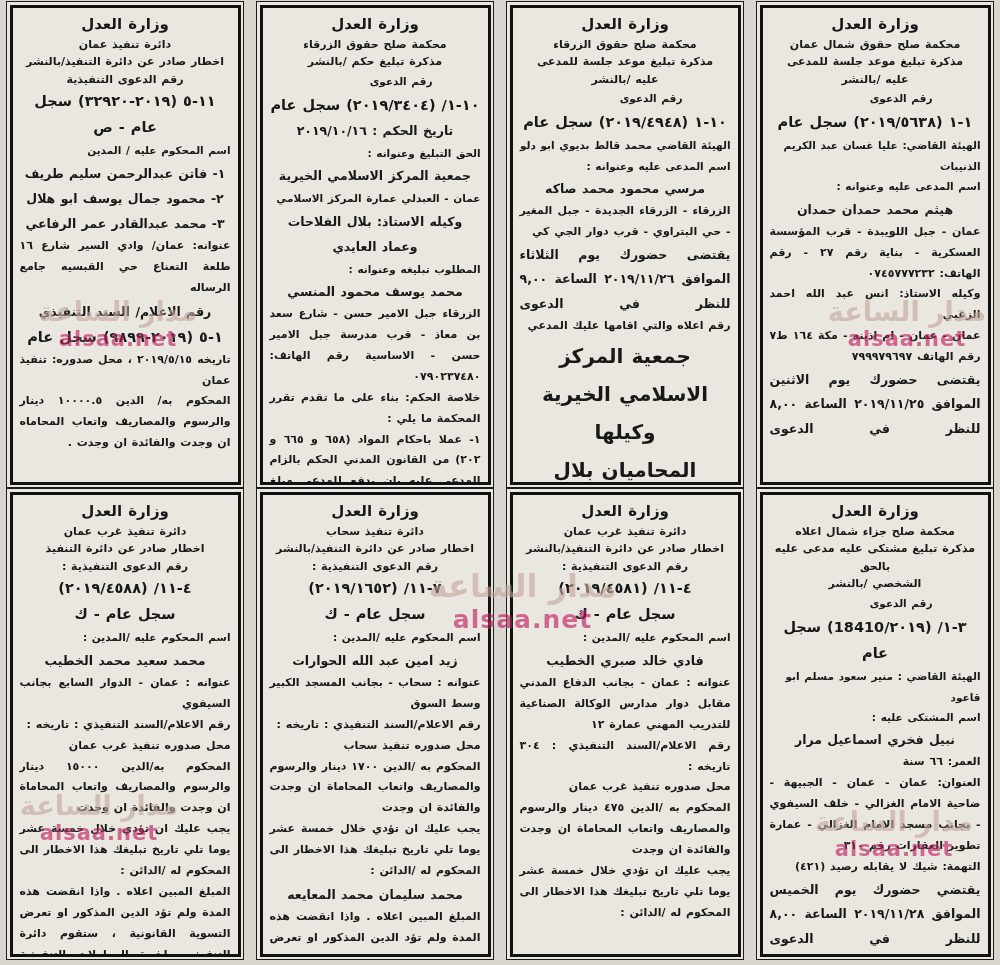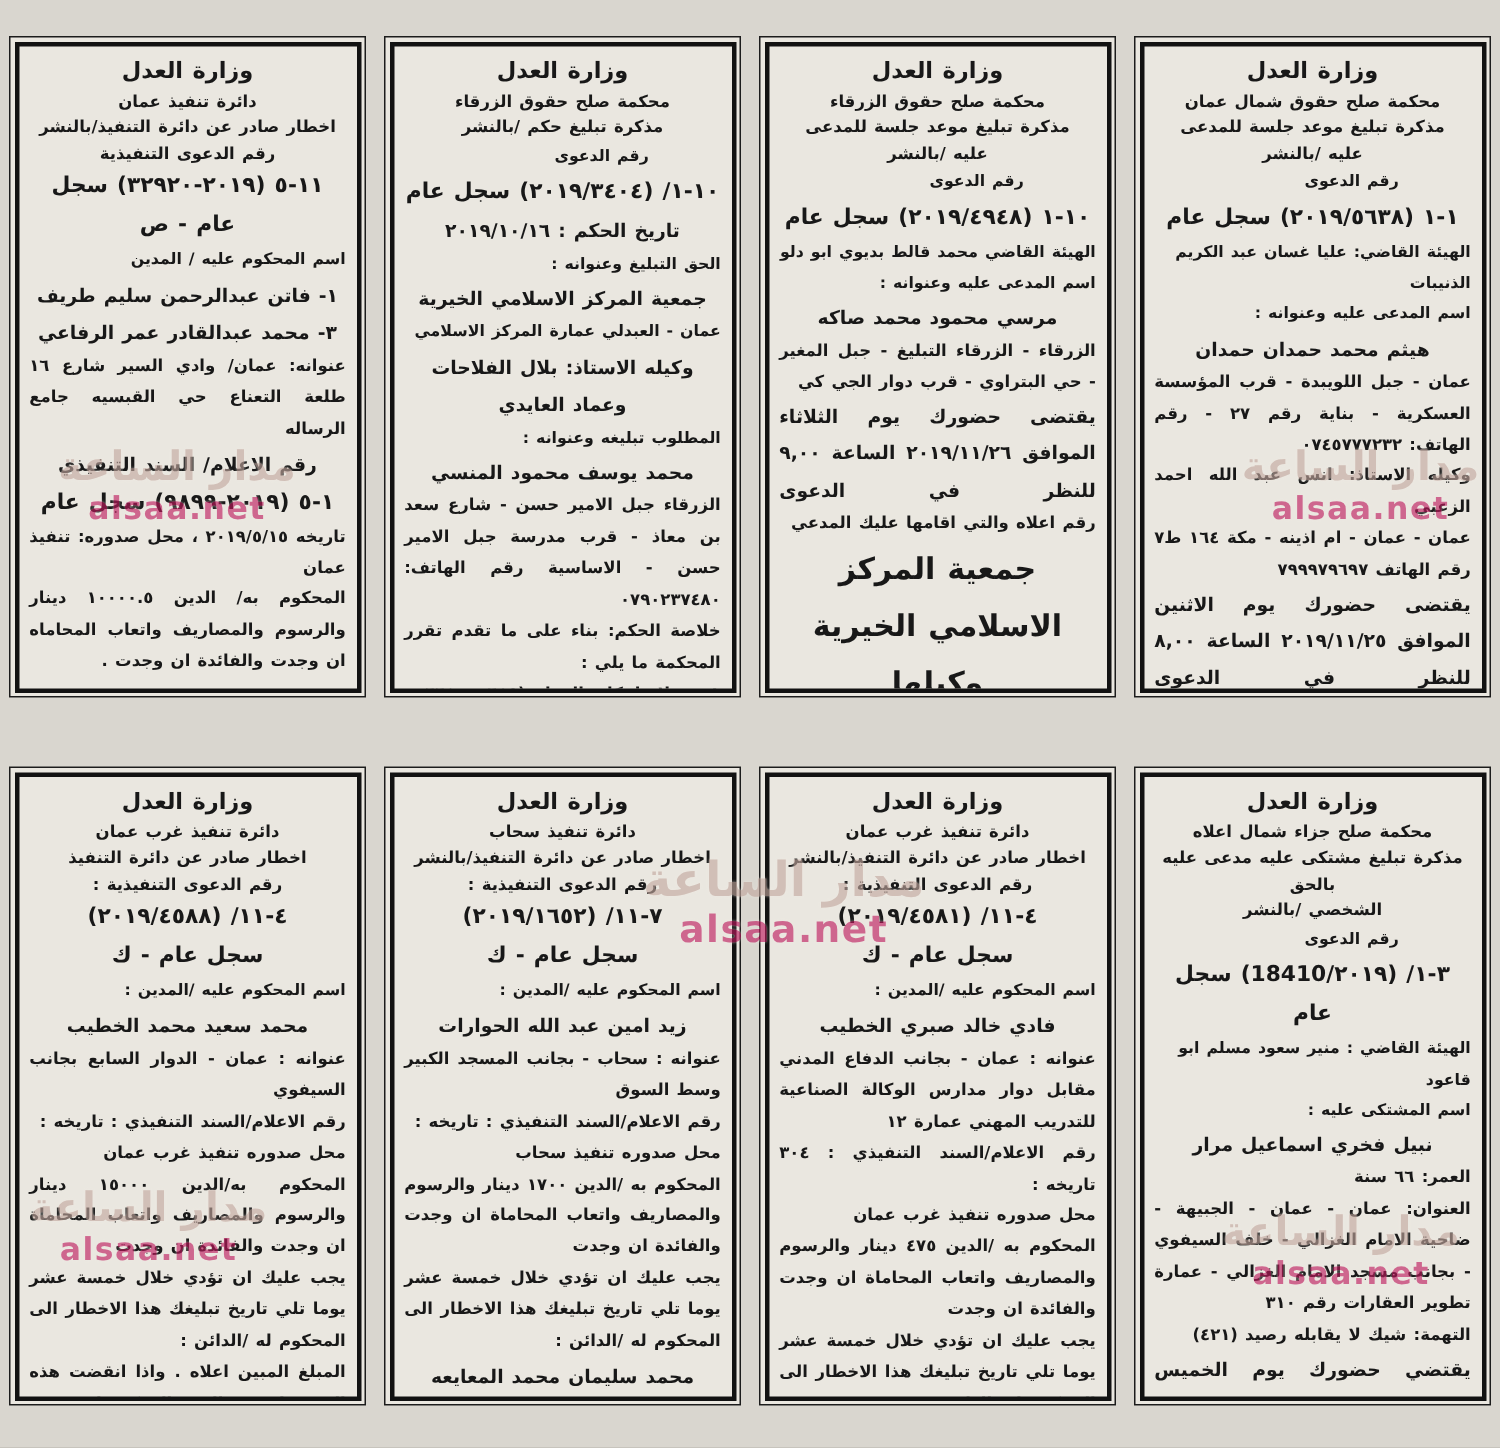--- a/index.html
+++ b/index.html
@@ -12,21 +12,21 @@
     direction:rtl;
   }
   .grid{
     display:grid;
     grid-template-columns:250px 250px 250px 250px;
     grid-template-rows:487px 472px;
     width:1000px;height:959px;
     padding-top:1px;
   }
   .notice{
-    margin:23px 6px;
+    margin:0 6px;
     background:#eae7e0;
     border:1.5px solid #1c1c1c;
     padding:2.5px;
     box-sizing:border-box;
     display:flex;flex-direction:column;
   }
   .notice-inner{
     flex:1;
     border:3.5px solid #121212;
     padding:4px 7px 6px 7px;
@@ -84,21 +84,21 @@
     <div class="notice-inner lines">
           <div class="ln ministry">وزارة العدل</div>
           <div class="ln court">محكمة صلح حقوق الزرقاء</div>
           <div class="ln court">مذكرة تبليغ موعد جلسة للمدعى</div>
           <div class="ln court">عليه /بالنشر</div>
           <div class="ln label">رقم الدعوى</div>
           <div class="ln case">١٠-١ (٢٠١٩/٤٩٤٨) سجل عام</div>
           <div class="ln small">الهيئة القاضي محمد قالط بديوي ابو دلو</div>
           <div class="ln small">اسم المدعى عليه وعنوانه :</div>
           <div class="ln name">مرسي محمود محمد صاكه</div>
-          <div class="ln body">الزرقاء - الزرقاء التبليغ - جبل المغير - حي البتراوي - قرب دوار الجي كي</div>
+          <div class="ln body">الزرقاء - الزرقاء الجديدة - جبل المغير - حي البتراوي - قرب دوار الجي كي</div>
           <div class="ln strong">يقتضى حضورك يوم الثلاثاء الموافق ٢٠١٩/١١/٢٦ الساعة ٩,٠٠ للنظر في الدعوى</div>
           <div class="ln body">رقم اعلاه والتي اقامها عليك المدعي</div>
           <div class="ln name-lg">جمعية المركز الاسلامي الخيرية وكيلها</div>
           <div class="ln name-lg">المحاميان بلال الفلاحات وعماد العايدي</div>
         </div>
   </div>
       <div class="notice">
     <div class="notice-inner lines">
           <div class="ln ministry">وزارة العدل</div>
           <div class="ln court">محكمة صلح حقوق الزرقاء</div>
@@ -119,20 +119,21 @@
   </div>
       <div class="notice">
     <div class="notice-inner lines">
           <div class="ln ministry">وزارة العدل</div>
           <div class="ln court">دائرة تنفيذ عمان</div>
           <div class="ln court">اخطار صادر عن دائرة التنفيذ/بالنشر</div>
           <div class="ln court">رقم الدعوى التنفيذية</div>
           <div class="ln case">١١-٥ (٢٠١٩-٣٢٩٢٠) سجل عام - ص</div>
           <div class="ln small">اسم المحكوم عليه / المدين</div>
           <div class="ln name">١- فاتن عبدالرحمن سليم طريف</div>
+          <div class="ln name">٢- محمود جمال يوسف ابو هلال</div>
           <div class="ln name">٣- محمد عبدالقادر عمر الرفاعي</div>
           <div class="ln body">عنوانه: عمان/ وادي السير شارع ١٦ طلعة التعناع حي القبسيه جامع الرساله</div>
           <div class="ln name">رقم الاعلام/ السند التنفيذي</div>
           <div class="ln case">١-٥ (٢٠١٩-٩٨٩٩) سجل عام</div>
           <div class="ln body">تاريخه ٢٠١٩/٥/١٥ ، محل صدوره: تنفيذ عمان</div>
           <div class="ln body">المحكوم به/ الدين ١٠٠٠٠.٥ دينار والرسوم والمصاريف واتعاب المحاماه ان وجدت والفائدة ان وجدت .</div>
         </div>
   </div>
       <div class="notice">
     <div class="notice-inner lines">

